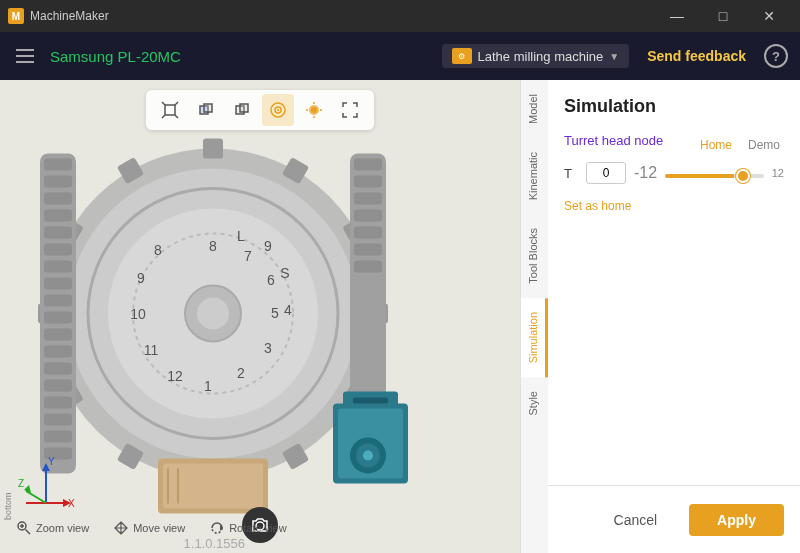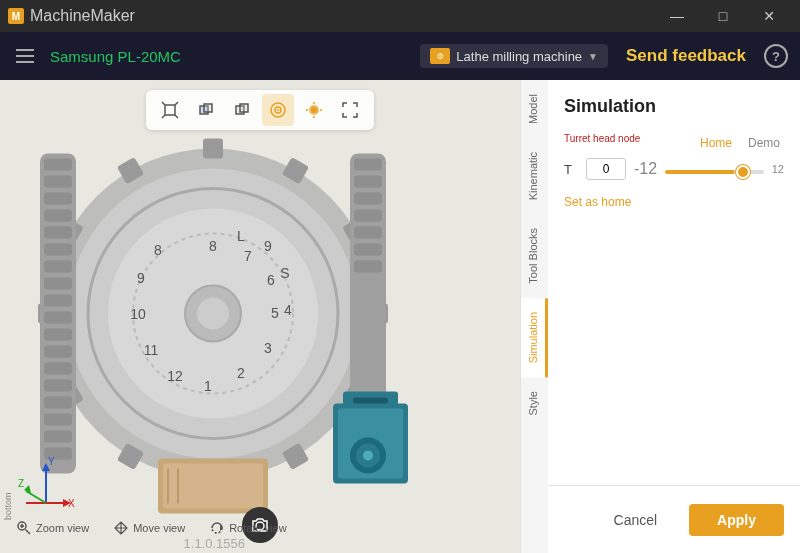--- a/index.html
+++ b/index.html
@@ -22,21 +22,21 @@
     }
     .titlebar-icon {
       width: 16px; height: 16px;
       background: #e8a020;
       border-radius: 2px;
       display: flex; align-items: center; justify-content: center;
       font-size: 10px; color: white; font-weight: bold;
     }
     .titlebar-title {
       color: #ccc;
-      font-size: 16px;
+      font-size: 12px;
     }
     .titlebar-controls {
       display: flex;
       gap: 0;
     }
     .titlebar-btn {
       width: 46px; height: 32px;
       display: flex; align-items: center; justify-content: center;
       color: #ccc; font-size: 14px; cursor: pointer;
       background: transparent; border: none;
@@ -90,21 +90,21 @@
     .machine-selector-text {
       color: #ddd;
       font-size: 13px;
     }
     .machine-selector-arrow {
       color: #aaa;
       font-size: 10px;
     }
     .send-feedback-btn {
       color: #f5c842;
-      font-size: 17px;
+      font-size: 14px;
       font-weight: 600;
       background: transparent;
       border: none;
       cursor: pointer;
       padding: 4px 6px;
     }
     .help-btn {
       width: 24px; height: 24px;
       border-radius: 50%;
       border: 2px solid #aaa;
@@ -237,22 +237,22 @@
     }
     .panel-title {
       font-size: 18px;
       font-weight: 600;
       color: #222;
       margin-bottom: 16px;
     }
 
     
     .section-label {
-      font-size: 10px;
-      color: #b91c1c;
+      font-size: 13px;
+      color: #6d28d9;
       font-weight: 500;
       margin-bottom: 8px;
     }
     .home-demo-btns {
       display: flex;
       gap: 8px;
       margin-left: 16px;
     }
     .hd-btn {
       font-size: 12px;

